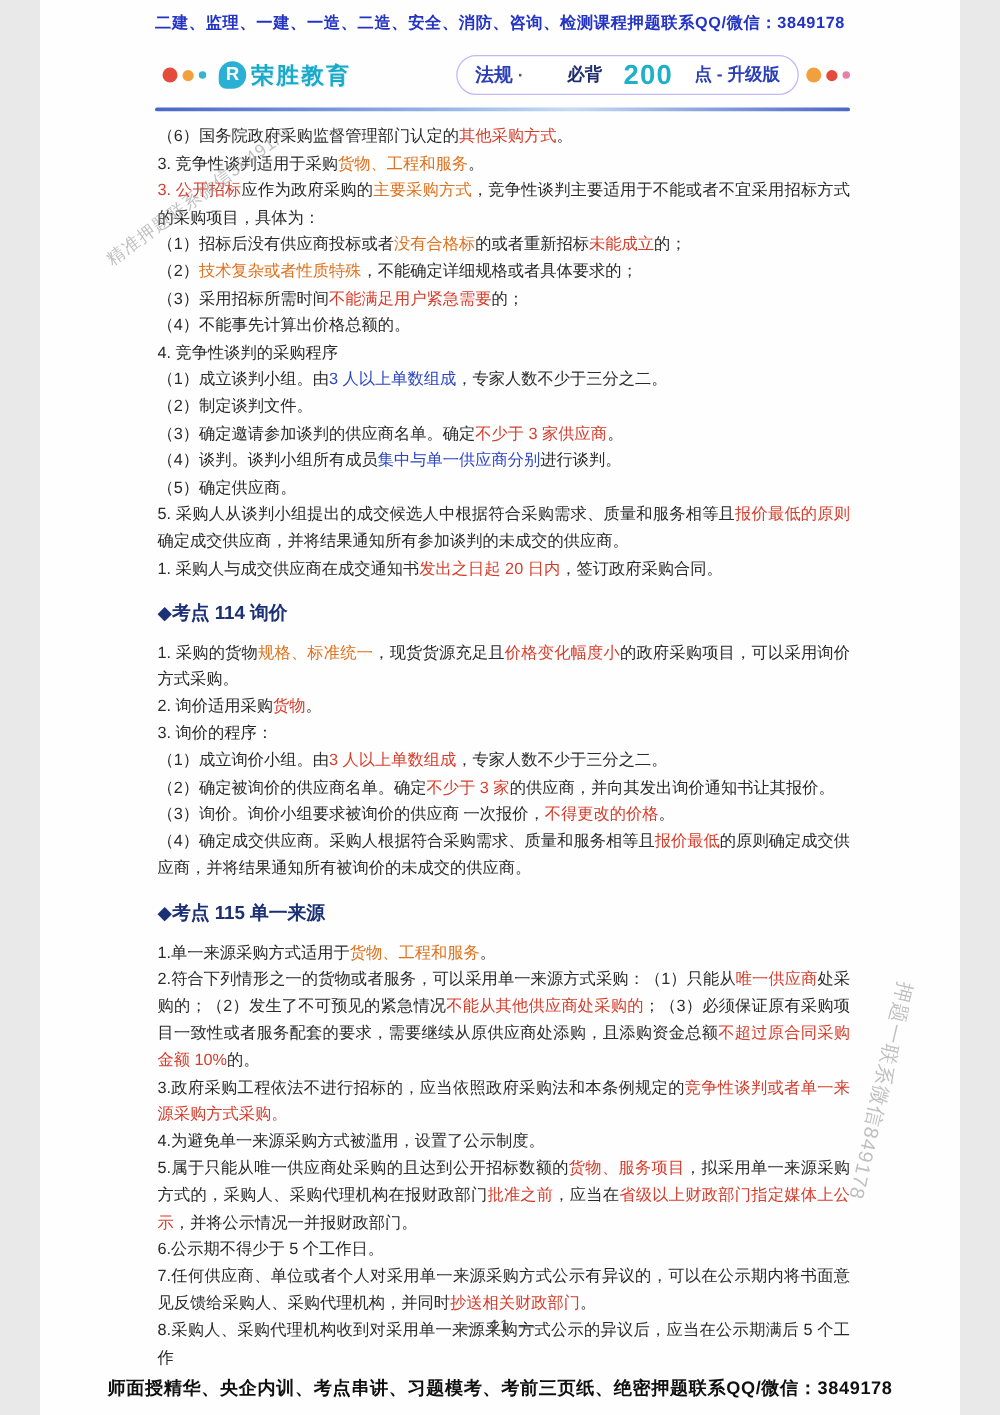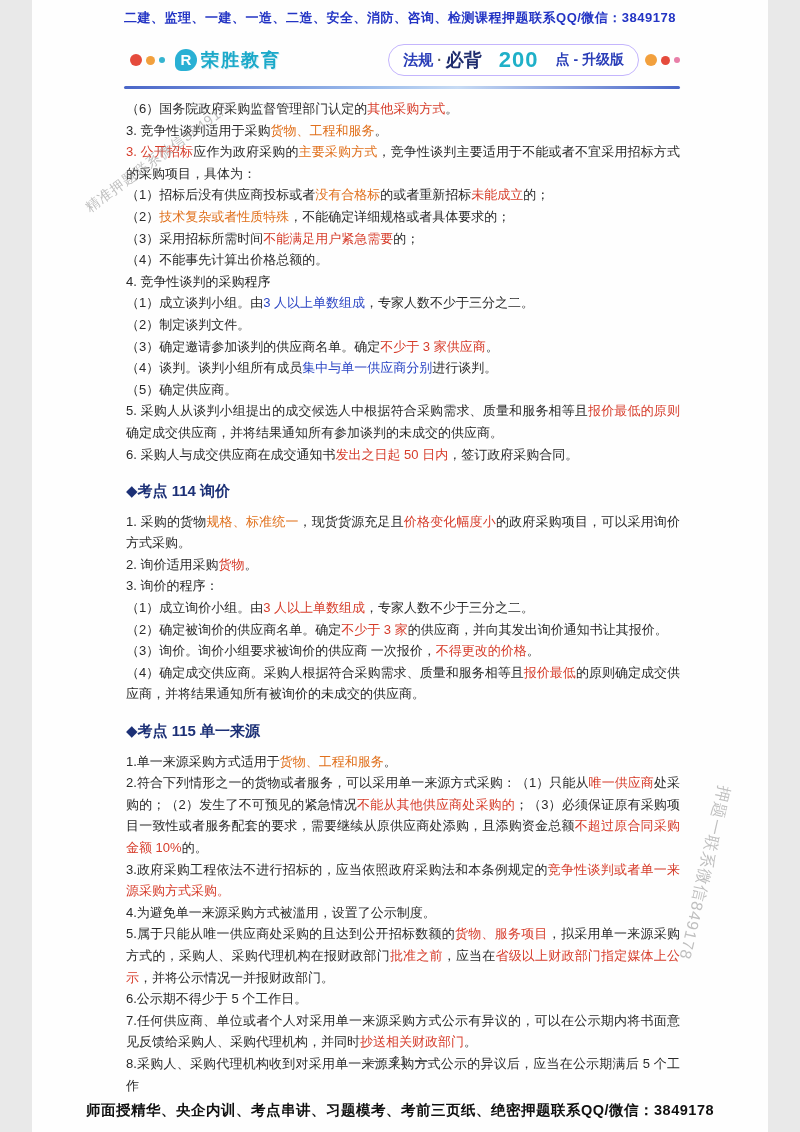--- a/index.html
+++ b/index.html
@@ -29,21 +29,21 @@
     color:#1ba9c9; font-weight:800; font-size:18px; letter-spacing:2px;
     text-shadow:1px 1px 0 #d8eef5;
   }
   .badge {
     display:inline-flex; align-items:center;
     border:1px solid #c4b5fd; border-radius:17px;
     padding:2px 14px; background:#fff; white-space:nowrap;
   }
   .b-subject { color:#2a3eb8; font-weight:700; font-size:15px; }
   .b-sep { color:#5a5a5a; font-weight:700; margin:0 4px; font-size:14px; }
-  .b-label { color:#1f2d6e; font-weight:700; font-size:18px; }
+  .b-label { color:#1f2d6e; font-weight:700; font-size:14px;margin-left:31px; }
   .b-num {
     color:#1fb0c8; font-weight:800; font-size:22px;
     margin:0 17px; letter-spacing:1px;
   }
   .b-suffix { color:#2a3eb8; font-weight:700; font-size:14px; }
   .rule {
     margin:9px 88px 0 92px; height:3px;
     background:linear-gradient(90deg,#4a66c8 0%,#9dbdec 45%,#c7dbf4 60%,#4a66c8 100%);
     border-radius:2px;
   }
@@ -117,21 +117,21 @@
       <p class="para"><span class="c-k">（2）</span><span class="c-o">技术复杂或者性质特殊</span><span class="c-k">，不能确定详细规格或者具体要求的；</span></p>
       <p class="para"><span class="c-k">（3）采用招标所需时间</span><span class="c-r">不能满足用户紧急需要</span><span class="c-k">的；</span></p>
       <p class="para"><span class="c-k">（4）不能事先计算出价格总额的。</span></p>
       <p class="para"><span class="c-k">4. 竞争性谈判的采购程序</span></p>
       <p class="para"><span class="c-k">（1）成立谈判小组。由</span><span class="c-b">3 人以上单数组成</span><span class="c-k">，专家人数不少于三分之二。</span></p>
       <p class="para"><span class="c-k">（2）制定谈判文件。</span></p>
       <p class="para"><span class="c-k">（3）确定邀请参加谈判的供应商名单。确定</span><span class="c-r">不少于 3 家供应商</span><span class="c-k">。</span></p>
       <p class="para"><span class="c-k">（4）谈判。谈判小组所有成员</span><span class="c-b">集中与单一供应商分别</span><span class="c-k">进行谈判。</span></p>
       <p class="para"><span class="c-k">（5）确定供应商。</span></p>
       <p class="para"><span class="c-k">5. 采购人从谈判小组提出的成交候选人中根据符合采购需求、质量和服务相等且</span><span class="c-r">报价最低的原则</span><span class="c-k">确定成交供应商，并将结果通知所有参加谈判的未成交的供应商。</span></p>
-      <p class="para"><span class="c-k">6. 采购人与成交供应商在成交通知书</span><span class="c-r">发出之日起 50 日内</span><span class="c-k">，签订政府采购合同。</span></p>
+      <p class="para"><span class="c-k">1. 采购人与成交供应商在成交通知书</span><span class="c-r">发出之日起 20 日内</span><span class="c-k">，签订政府采购合同。</span></p>
       <div class="heading"><span class="c-h">◆考点 114 询价</span></div>
       <p class="para"><span class="c-k">1. 采购的货物</span><span class="c-o">规格、标准统一</span><span class="c-k">，现货货源充足且</span><span class="c-r">价格变化幅度小</span><span class="c-k">的政府采购项目，可以采用询价方式采购。</span></p>
       <p class="para"><span class="c-k">2. 询价适用采购</span><span class="c-r">货物</span><span class="c-k">。</span></p>
       <p class="para"><span class="c-k">3. 询价的程序：</span></p>
       <p class="para"><span class="c-k">（1）成立询价小组。由</span><span class="c-r">3 人以上单数组成</span><span class="c-k">，专家人数不少于三分之二。</span></p>
       <p class="para"><span class="c-k">（2）确定被询价的供应商名单。确定</span><span class="c-r">不少于 3 家</span><span class="c-k">的供应商，并向其发出询价通知书让其报价。</span></p>
       <p class="para"><span class="c-k">（3）询价。询价小组要求被询价的供应商  一次报价，</span><span class="c-r">不得更改的价格</span><span class="c-k">。</span></p>
       <p class="para"><span class="c-k">（4）确定成交供应商。采购人根据符合采购需求、质量和服务相等且</span><span class="c-r">报价最低</span><span class="c-k">的原则确定成交供应商，并将结果通知所有被询价的未成交的供应商。</span></p>
       <div class="heading"><span class="c-h">◆考点 115 单一来源</span></div>
       <p class="para"><span class="c-k">1.单一来源采购方式适用于</span><span class="c-o">货物、工程和服务</span><span class="c-k">。</span></p>

